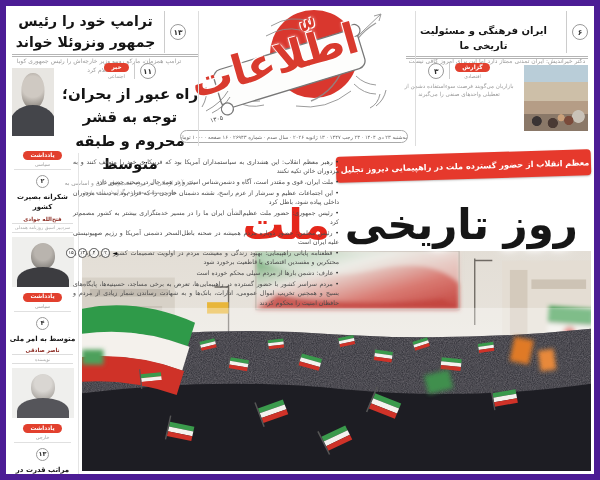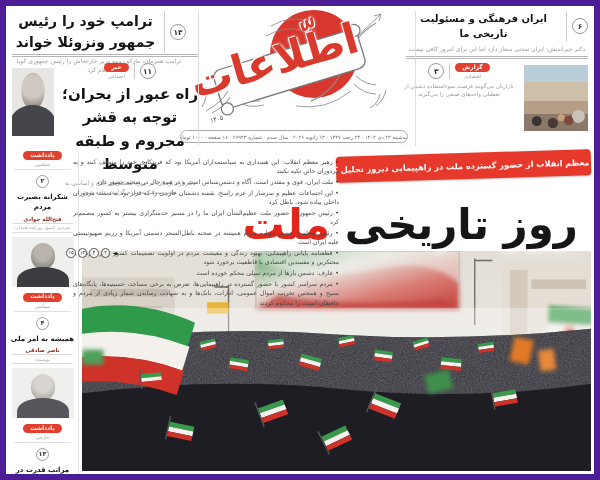--- a/index.html
+++ b/index.html
@@ -33,21 +33,21 @@
   #tl2 { left:6px; width:188px; top:57px; direction:ltr; }
   #tl2 .photo { position:absolute; left:0; top:5px; width:42px; height:68px; }
   #tl2 .content { margin-left:48px; direction:rtl; }
   .tagrow { display:flex; align-items:center; justify-content:center; gap:5px; }
   .tagcol { display:flex; flex-direction:column; align-items:center; }
   #tl2 .ttl { font-size:15px; text-align:center; line-height:1.55; margin-top:4px; }
   #tl2 .sub { text-align:center; margin-top:3px; font-size:5.8px; }
 
   #tr1 { right:6px; width:182px; top:5px; }
   #tr1 .t-row { }
-  #tr1 .ttl { font-size:10px; text-align:center; line-height:1.5; flex:1; }
+  #tr1 .ttl { font-size:10px; text-align:center; line-height:1.5; flex:1;margin-top:12px; }
   #tr1 .sub { text-align:center; margin-top:3px; }
 
   #tr2 { right:6px; width:188px; top:57px; }
   #tr2 .photo { position:absolute; right:0; top:2px; width:64px; height:66px; }
   #tr2 .content { margin-right:70px; }
   #tr2 .ttl { font-size:9px; text-align:center; line-height:1.55; margin-top:4px; }
   #tr2 .sub { text-align:center; margin-top:3px; font-size:5.6px; }
 
   .vrule { position:absolute; top:5px; height:135px; width:1px; background:#ddd; }
 
@@ -207,32 +207,32 @@
   <div class="vrule" style="left:192px"></div>
 
   <div id="sidebar">
     <div class="srule"></div>
 
     <div class="note">
       <span class="badge">یادداشت</span>
       <span class="cat">سیاسی</span>
       <div class="hline"></div>
       <span class="pg-circle">۲</span>
-      <div class="n-ttl">شکرانه بصیرت مردم</div>
+      <div class="n-ttl">شکرانه بصیرت کشور</div>
       <div class="n-auth">فتح‌الله جوادی</div>
       <div class="n-role">سردبیر اسبق روزنامه همدلی</div>
       <div class="portrait p1"></div>
     </div>
 
     <div class="note">
       <span class="badge">یادداشت</span>
       <span class="cat">سیاسی</span>
       <div class="hline"></div>
       <span class="pg-circle">۴</span>
-      <div class="n-ttl">همیشه به امر ملی</div>
+      <div class="n-ttl">متوسط به امر ملی</div>
       <div class="n-auth">ناصر صادقی</div>
       <div class="n-role">نویسنده</div>
       <div class="portrait p2"></div>
     </div>
 
     <div class="note">
       <span class="badge">یادداشت</span>
       <span class="cat">خارجی</span>
       <div class="hline"></div>
       <span class="pg-circle">۱۳</span>

